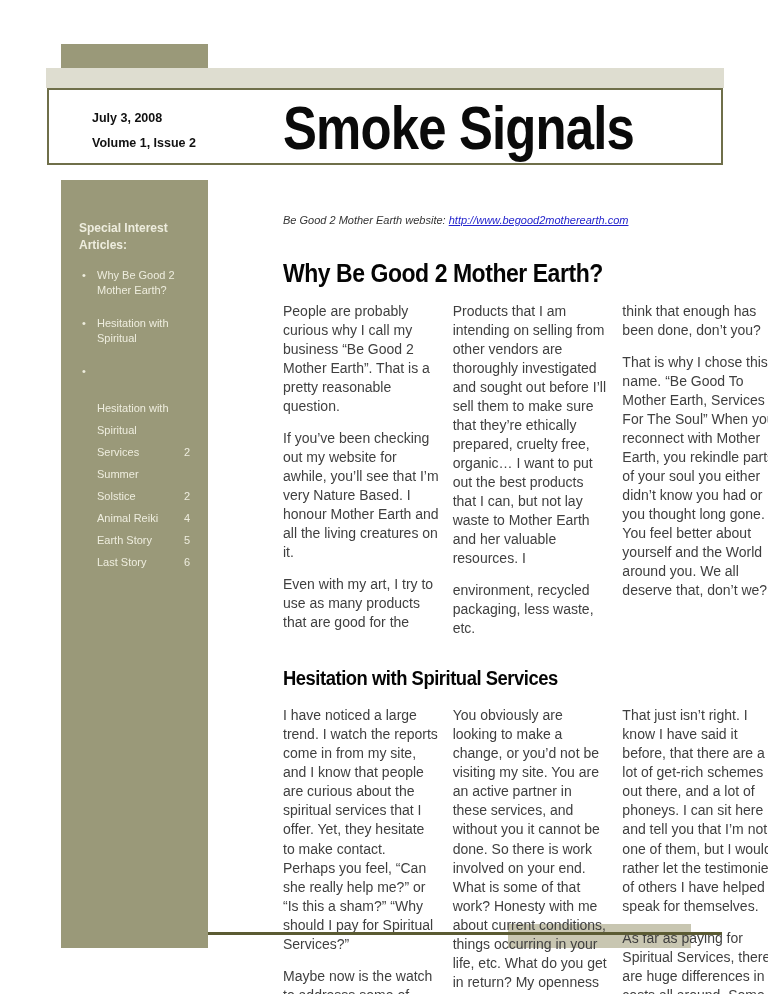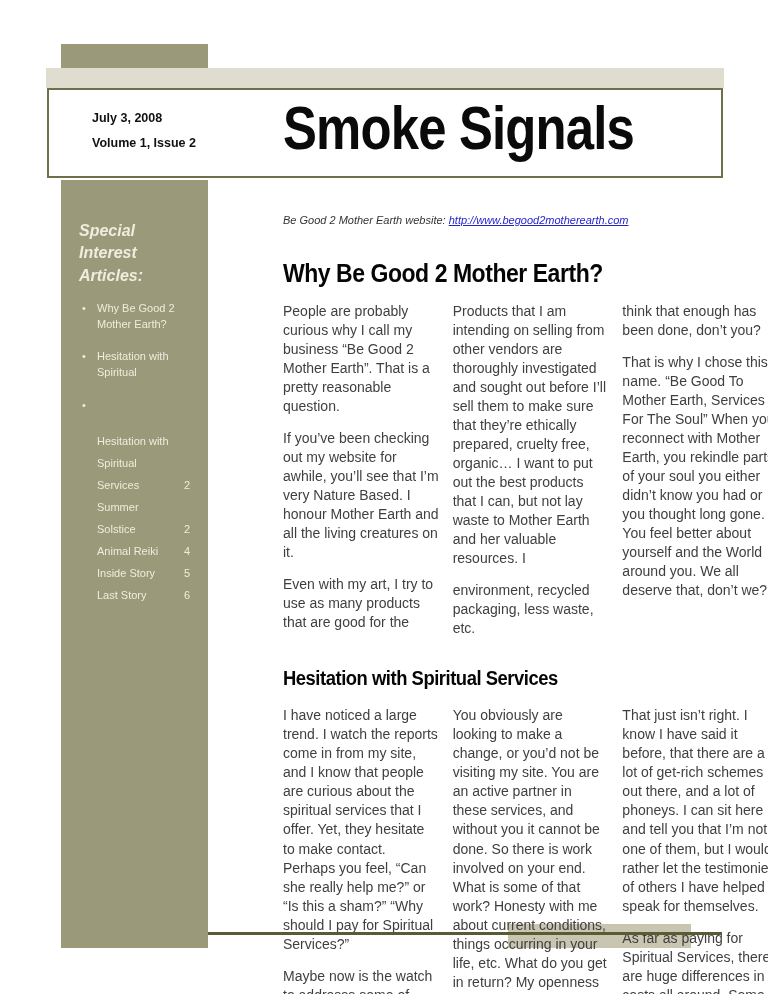--- a/index.html
+++ b/index.html
@@ -3,31 +3,31 @@
 <meta charset="utf-8">
 <style>
   html,body{margin:0;padding:0;background:#fff;}
   .page{position:relative;width:768px;height:994px;background:#fff;overflow:hidden;
         font-family:"Liberation Sans",sans-serif;}
   
   .stub-top{position:absolute;left:61px;top:44px;width:147px;height:46px;
             background:var(--olive,#9a9979);z-index:1;}
   .band{position:absolute;left:46px;top:68px;width:678px;height:20px;
         background:var(--band,#deddd0);z-index:2;}
-  .title-box{position:absolute;left:47px;top:88px;width:676px;height:90px;box-sizing:border-box;
+  .title-box{position:absolute;left:47px;top:88px;width:676px;height:77px;box-sizing:border-box;
              background:#fff;border:2px solid var(--box-border,#6f6f4a);z-index:3;
              display:flex;align-items:flex-start;}
   .issue-block{margin:16px 0 0 43px;font-size:12.5px;font-weight:bold;color:#111;
                line-height:2.0;white-space:nowrap;}
   .nameplate{flex:1;text-align:center;margin-top:4px;font-size:62px;font-weight:bold;
              color:#0a0a0a;letter-spacing:-1px;transform:scaleX(.82);line-height:1.1;}
   
   .sidebar{position:absolute;left:61px;top:180px;width:147px;height:768px;box-sizing:border-box;
            background:var(--olive,#9a9979);z-index:1;padding:40px 14px 0 18px;}
-  .si-heading,.hi-heading{font-size:16px;font-weight:bold;font-style:italic;
+  .si-heading,.hi-heading{font-size:12px;font-weight:bold;
            color:var(--sidebar-text,#f2f1e4);line-height:1.4;margin:0 0 14px 0;}
   .si-item{display:flex;gap:7px;margin-bottom:17px;font-size:11px;line-height:1.42;
            color:var(--sidebar-text,#eceadc);padding-left:3px;}
   .si-bullet{width:8px;flex:none;}
   .hi-heading{margin-top:112px;}
   .hi-list{margin-top:12px;}
   .hi-item{display:flex;justify-content:space-between;align-items:flex-end;gap:6px;
            font-size:11px;line-height:22px;color:var(--sidebar-text,#eceadc);
            padding:0 4px 0 18px;}
   .hi-label{white-space:pre-line;}
@@ -89,21 +89,21 @@
         </div>
         <div class="hi-item">
           <span class="hi-label">Summer Solstice</span>
           <span>2</span>
         </div>
         <div class="hi-item">
           <span class="hi-label">Animal Reiki</span>
           <span>4</span>
         </div>
         <div class="hi-item">
-          <span class="hi-label">Inside Story</span>
+          <span class="hi-label">Earth Story</span>
           <span>5</span>
         </div>
         <div class="hi-item">
           <span class="hi-label">Last Story</span>
           <span>6</span>
         </div>
       </div>
   </aside>
 
   <main class="main">

